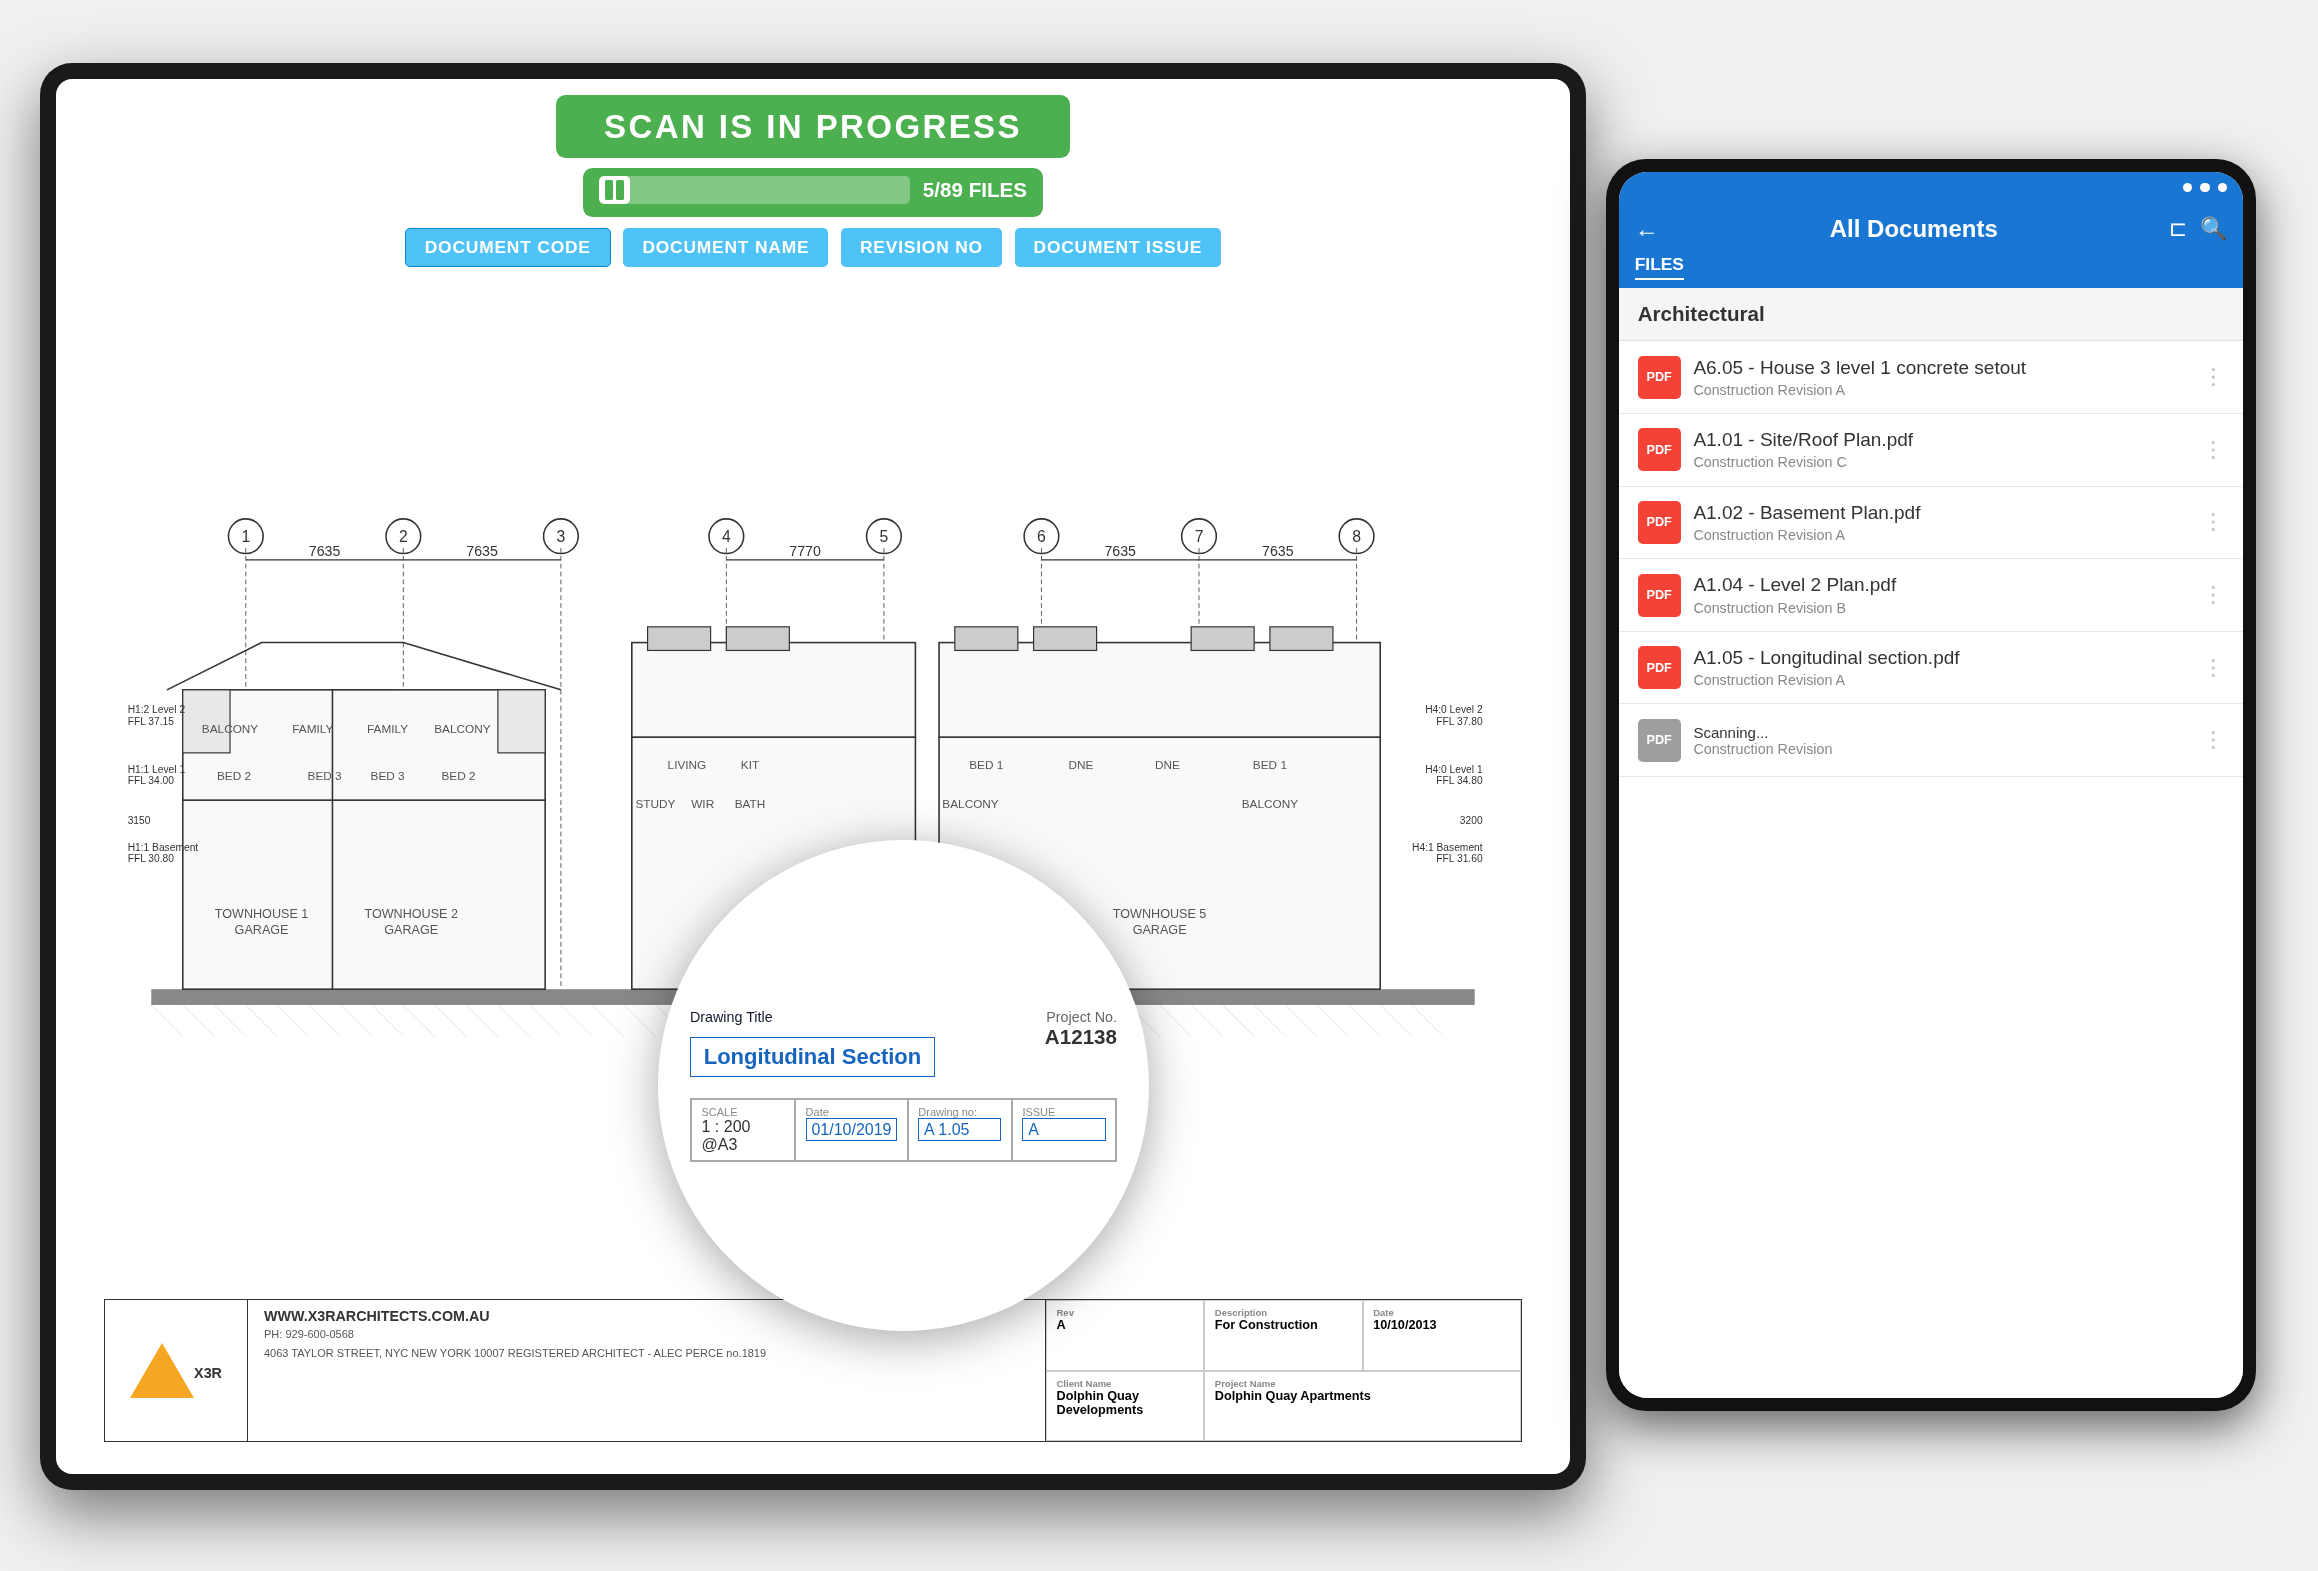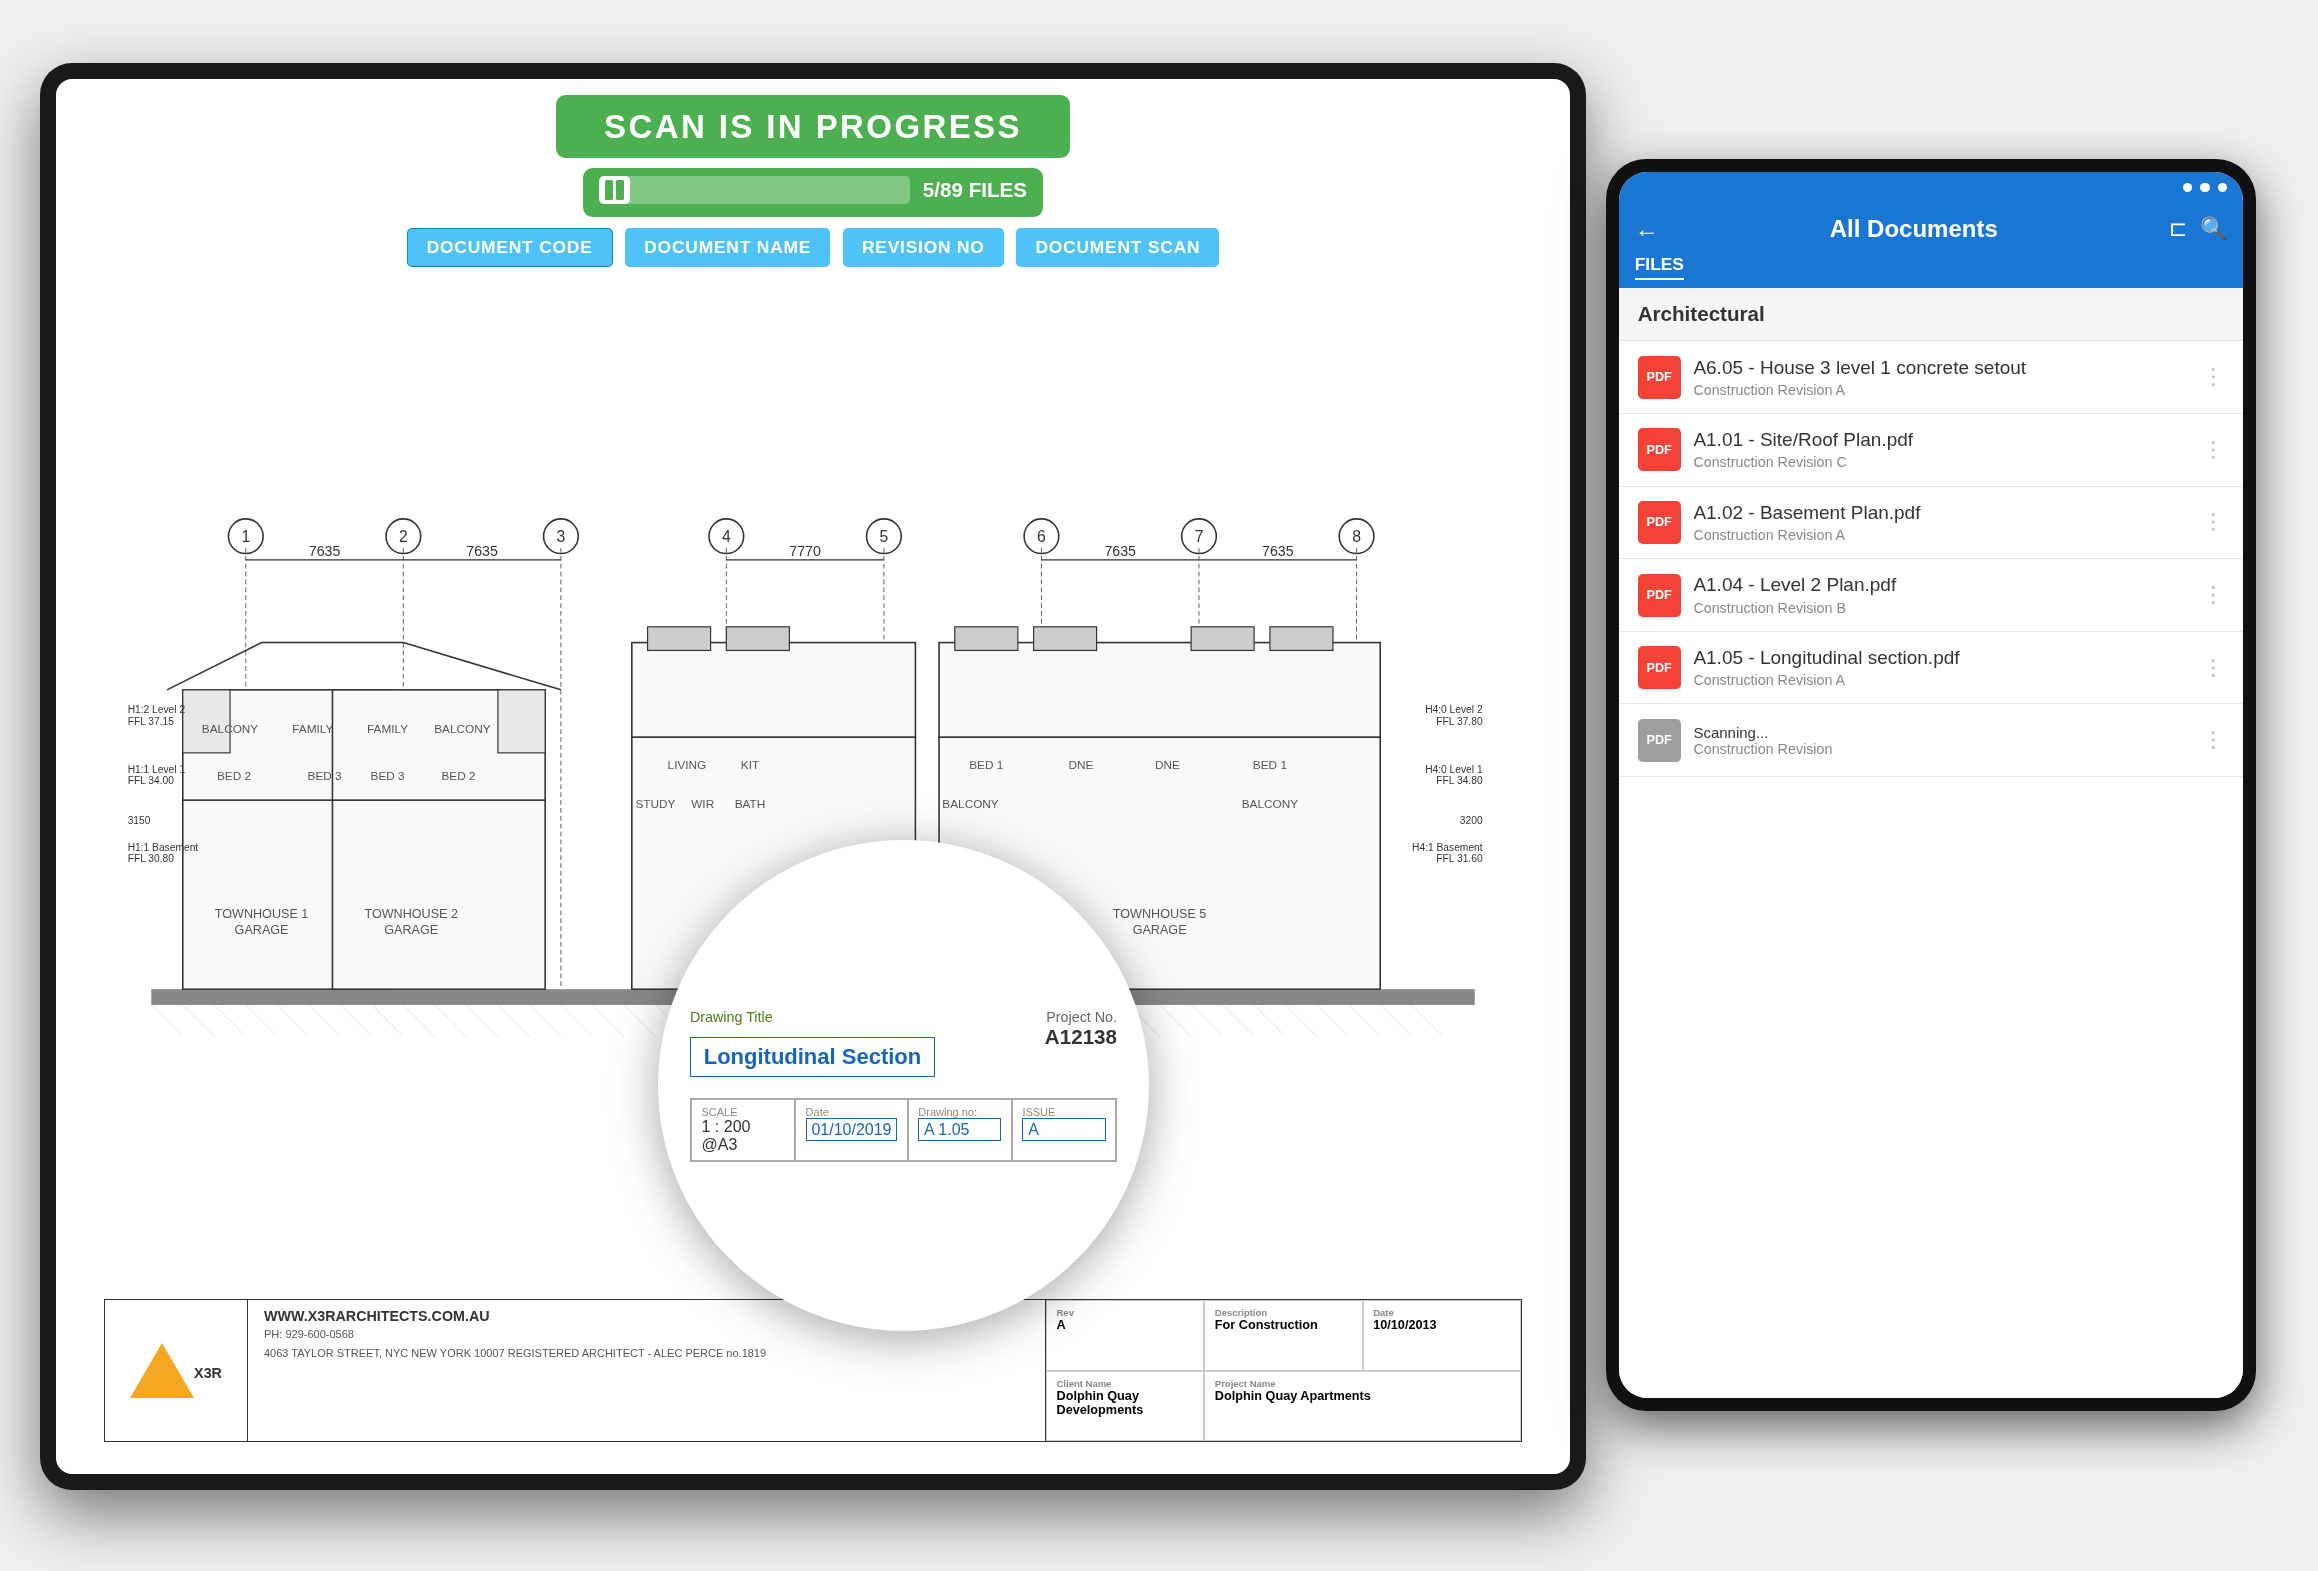--- a/index.html
+++ b/index.html
@@ -249,21 +249,21 @@
       justify-content: center;
     }
 
     .zoom-content {
       width: 100%;
       padding: 32px;
     }
 
     .zoom-drawing-title-label {
       font-size: 14.3px;
-      color: #4d7c0f;
+      color: #0f172a;
       margin-bottom: 12px;
     }
 
     .zoom-drawing-title-value {
       font-size: 22px;
       font-weight: bold;
       color: #1565c0;
       border: 1.6px solid #1565c0;
       padding: 6.3px 12.7px;
       margin-bottom: 12.7px;
@@ -500,21 +500,21 @@
                 <span></span>
               </div>
             </div>
           </div>
           <div class="progress-text">5/89 FILES</div>
         </div>
         <div class="column-headers">
           <button class="col-btn active">DOCUMENT CODE</button>
           <button class="col-btn">DOCUMENT NAME</button>
           <button class="col-btn">REVISION NO</button>
-          <button class="col-btn">DOCUMENT SCAN</button>
+          <button class="col-btn">DOCUMENT ISSUE</button>
         </div>
       </div>
 
       <div class="blueprint-area">
         <svg class="blueprint-drawing" viewBox="0 0 1800 900">
 
           <rect x="60" y="720" width="1680" height="20" fill="#888"></rect>
 
           <g stroke="#aaa" stroke-width="1" opacity="0.4">
             <line x1="60" y1="740" x2="100" y2="780"></line>

